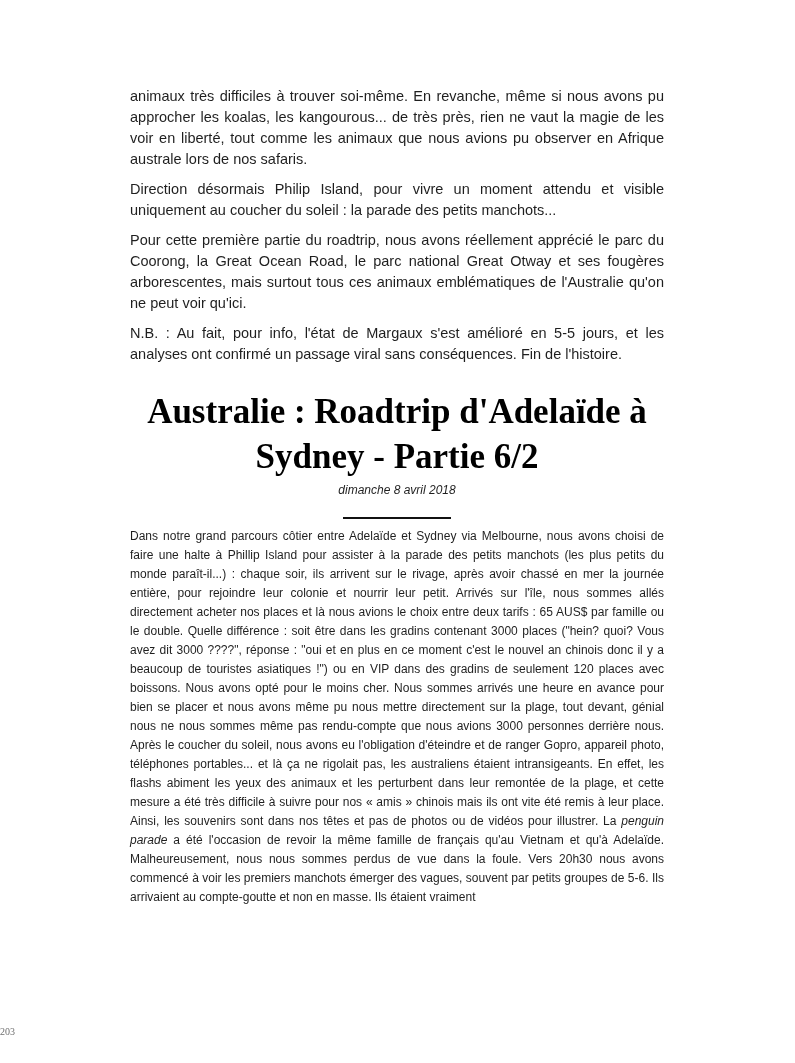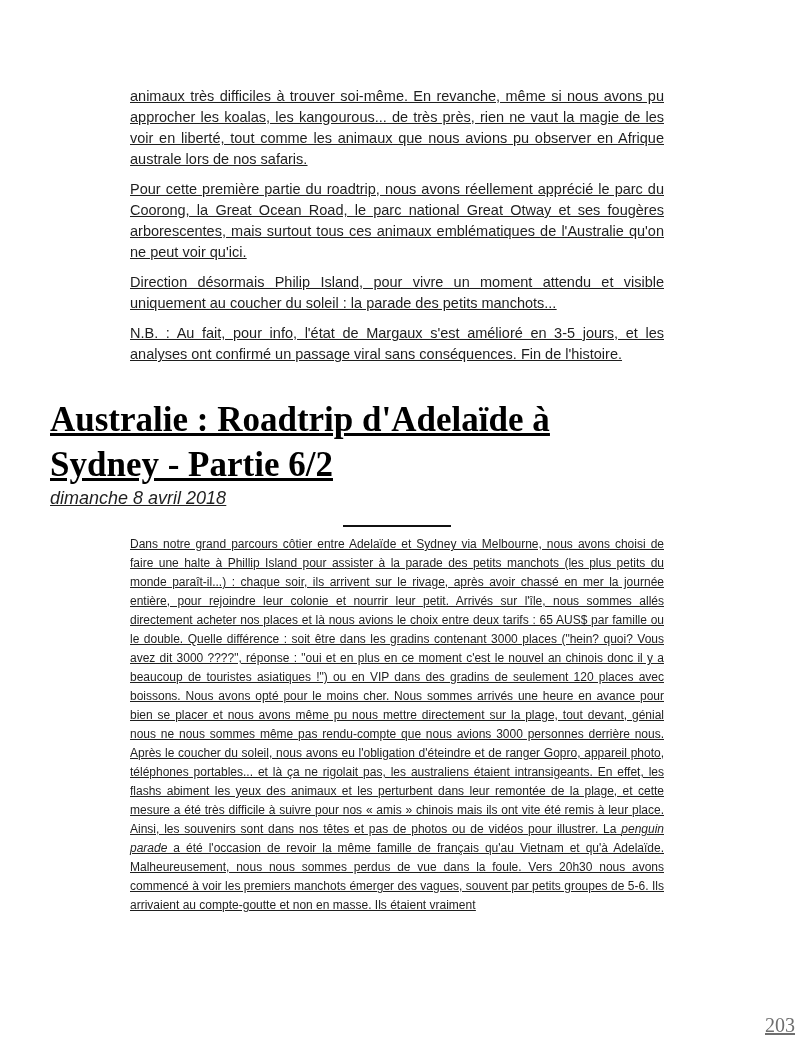--- a/index.html
+++ b/index.html
@@ -1,21 +1,21 @@
 <!DOCTYPE html>
 <html lang="fr" style="--text: #1f1f1f; --title: #000000; --divider: #111111; --page_number: #6e6e6e;"><head>
 <meta charset="utf-8">
 <style>
   :root {
     --text: #1f1f1f;
     --title: #000000;
     --divider: #111111;
     --page_number: #6e6e6e;
   }
-  * { margin: 0; padding: 0; box-sizing: border-box; text-decoration: underline; }
+  * { margin: 0; padding: 0; box-sizing: border-box; }
   html, body { background: #ffffff; }
   .page {
     position: relative;
     width: 795px;
     height: 1063px;
     background: #ffffff;
     overflow: hidden;
     font-family: "Liberation Sans", "DejaVu Sans", sans-serif;
     color: var(--text);
   }
@@ -26,35 +26,35 @@
     width: 534px;
   }
   .para {
     font-size: 14.5px;
     line-height: 21px;
     text-align: justify;
     color: var(--text);
     margin-bottom: 9px;
   }
   .article-header {
-    margin: 32px -80px 0 -80px;
-    text-align: left;
+    margin: 24px -80px 0 -80px;
+    text-align: center;
   }
   .title-line {
     font-family: "Liberation Serif", "DejaVu Serif", serif;
     font-weight: bold;
     font-size: 35px;
     line-height: 45px;
     color: var(--title);
     white-space: nowrap;
   }
   .article-date {
     margin-top: 3px;
     font-style: italic;
-    font-size: 18px;
+    font-size: 12px;
     line-height: 17px;
     color: var(--text);
   }
   .section-divider {
     width: 108px;
     height: 0;
     border: none;
     border-top: 2px solid var(--divider);
     margin: 18px auto 0 auto;
   }
@@ -64,40 +64,40 @@
     line-height: 19px;
     text-align: justify;
     color: var(--text);
   }
   .body-para .italic-run { font-style: italic; }
   .page-number {
     position: absolute;
     left: 0;
     right: 0;
     bottom: 26px;
-    text-align: right;
+    text-align: left;
     font-family: "Liberation Serif", "DejaVu Serif", serif;
-    font-size: 20px;
+    font-size: 10px;
     color: var(--page_number);
     margin-top: 40px;
   }
 </style>
 </head>
 <body>
 
 <div class="page">
   <div class="content">
 
     <p class="para">animaux très difficiles à trouver soi-même. En revanche, même si nous avons pu approcher les koalas, les kangourous... de très près, rien ne vaut la magie de les voir en liberté, tout comme les animaux que nous avions pu observer en Afrique australe lors de nos safaris.</p>
 
+    <p class="para">Direction désormais Philip Island, pour vivre un moment attendu et visible uniquement au coucher du soleil : la parade des petits manchots...</p>
+
     <p class="para">Pour cette première partie du roadtrip, nous avons réellement apprécié le parc du Coorong, la Great Ocean Road, le parc national Great Otway et ses fougères arborescentes, mais surtout tous ces animaux emblématiques de l'Australie qu'on ne peut voir qu'ici.</p>
 
-    <p class="para">Direction désormais Philip Island, pour vivre un moment attendu et visible uniquement au coucher du soleil : la parade des petits manchots...</p>
-
-    <p class="para">N.B. : Au fait, pour info, l'état de Margaux s'est amélioré en 3-5 jours, et les analyses ont confirmé un passage viral sans conséquences. Fin de l'histoire.</p>
+    <p class="para">N.B. : Au fait, pour info, l'état de Margaux s'est amélioré en 5-5 jours, et les analyses ont confirmé un passage viral sans conséquences. Fin de l'histoire.</p>
 
     <div class="article-header">
       <div class="title-line">Australie : Roadtrip d'Adelaïde à</div>
       <div class="title-line">Sydney - Partie 6/2</div>
       <div class="article-date">dimanche 8 avril 2018</div>
     </div>
 
     <hr class="section-divider">
 
     <p class="body-para"><span>Dans notre grand parcours côtier entre Adelaïde et Sydney via Melbourne, nous avons choisi de faire une halte à Phillip Island pour assister à la parade des petits manchots (les plus petits du monde paraît-il...) : chaque soir, ils arrivent sur le rivage, après avoir chassé en mer la journée entière, pour rejoindre leur colonie et nourrir leur petit. Arrivés sur l'île, nous sommes allés directement acheter nos places et là nous avions le choix entre deux tarifs : 65 AUS$ par famille ou le double. Quelle différence : soit être dans les gradins contenant 3000 places ("hein? quoi? Vous avez dit 3000 ????", réponse : "oui et en plus en ce moment c'est le nouvel an chinois donc il y a beaucoup de touristes asiatiques !") ou en VIP dans des gradins de seulement 120 places avec boissons. Nous avons opté pour le moins cher. Nous sommes arrivés une heure en avance pour bien se placer et nous avons même pu nous mettre directement sur la plage, tout devant, génial nous ne nous sommes même pas rendu-compte que nous avions 3000 personnes derrière nous. Après le coucher du soleil, nous avons eu l'obligation d'éteindre et de ranger Gopro, appareil photo, téléphones portables... et là ça ne rigolait pas, les australiens étaient intransigeants. En effet, les flashs abiment les yeux des animaux et les perturbent dans leur remontée de la plage, et cette mesure a été très difficile à suivre pour nos « amis » chinois mais ils ont vite été remis à leur place. Ainsi, les souvenirs sont dans nos têtes et pas de photos ou de vidéos pour illustrer. La </span><span class="italic-run">penguin parade</span><span> a été l'occasion de revoir la même famille de français qu'au Vietnam et qu'à Adelaïde. Malheureusement, nous nous sommes perdus de vue dans la foule. Vers 20h30 nous avons commencé à voir les premiers manchots émerger des vagues, souvent par petits groupes de 5-6. Ils arrivaient au compte-goutte et non en masse. Ils étaient vraiment</span></p>

